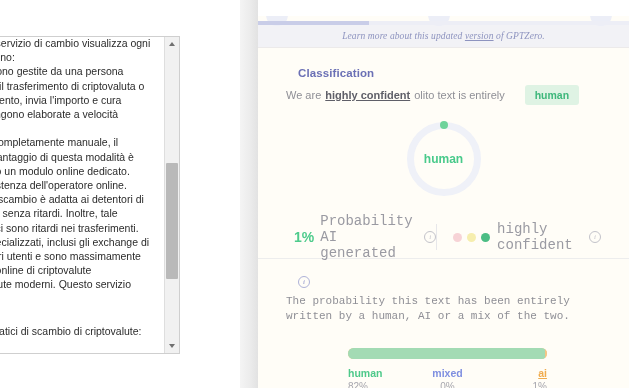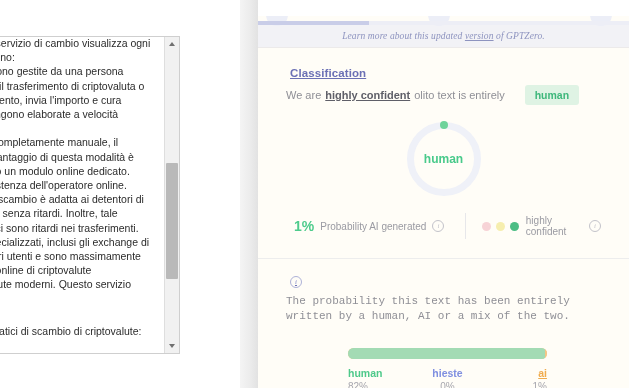--- a/index.html
+++ b/index.html
@@ -201,22 +201,21 @@
 
   .card-title {
     font-family: "Liberation Sans", sans-serif;
     font-size: 11.5px;
     font-weight: 700;
     color: #6b70b5;
     letter-spacing: 0.1px;
     display: flex;
     align-items: center;
     gap: 4px;
-    margin: 0 0 6px 4px;
-    text-decoration: underline;
+    margin: 0 0 6px 12px;
   }
 
   .class-sentence {
     font-family: "Liberation Sans", sans-serif;
     font-size: 11px;
     color: #8f8f96;
     display: flex;
     align-items: center;
     flex-wrap: nowrap;
     gap: 4px;
@@ -292,22 +291,22 @@
     gap: 6px;
     width: 190px;
   }
   .stat-pct {
     font-family: "Liberation Sans", sans-serif;
     font-size: 14px;
     font-weight: 700;
     color: #4ecb8c;
   }
   .stat-cap {
-    font-family: Liberation Sans, sans-serif;
-    font-size: 10px;
+    font-family: Liberation Mono, monospace;
+    font-size: 14px;
     color: #9a9aa2;
   }
   .v-sep {
     width: 1px;
     height: 26px;
     background: #e7e7ea;
     margin: 0 16px 0 0;
   }
   .stat-right {
     display: flex;
@@ -501,21 +500,21 @@
           <div class="seg-human" style="width:99%"></div>
           <div class="seg-mixed" style="width:0%"></div>
           <div class="seg-ai" style="width:1%"></div>
         </div>
         <div class="chart-labels">
           <div class="chart-col">
             <div class="chart-key k-human">human</div>
             <div class="chart-val">82%</div>
           </div>
           <div class="chart-col">
-            <div class="chart-key k-mixed">hieste</div>
+            <div class="chart-key k-mixed">mixed</div>
             <div class="chart-val">0%</div>
           </div>
           <div class="chart-col">
             <div class="chart-key k-ai">ai</div>
             <div class="chart-val">1%</div>
           </div>
         </div>
       </div>
     </div>
 

